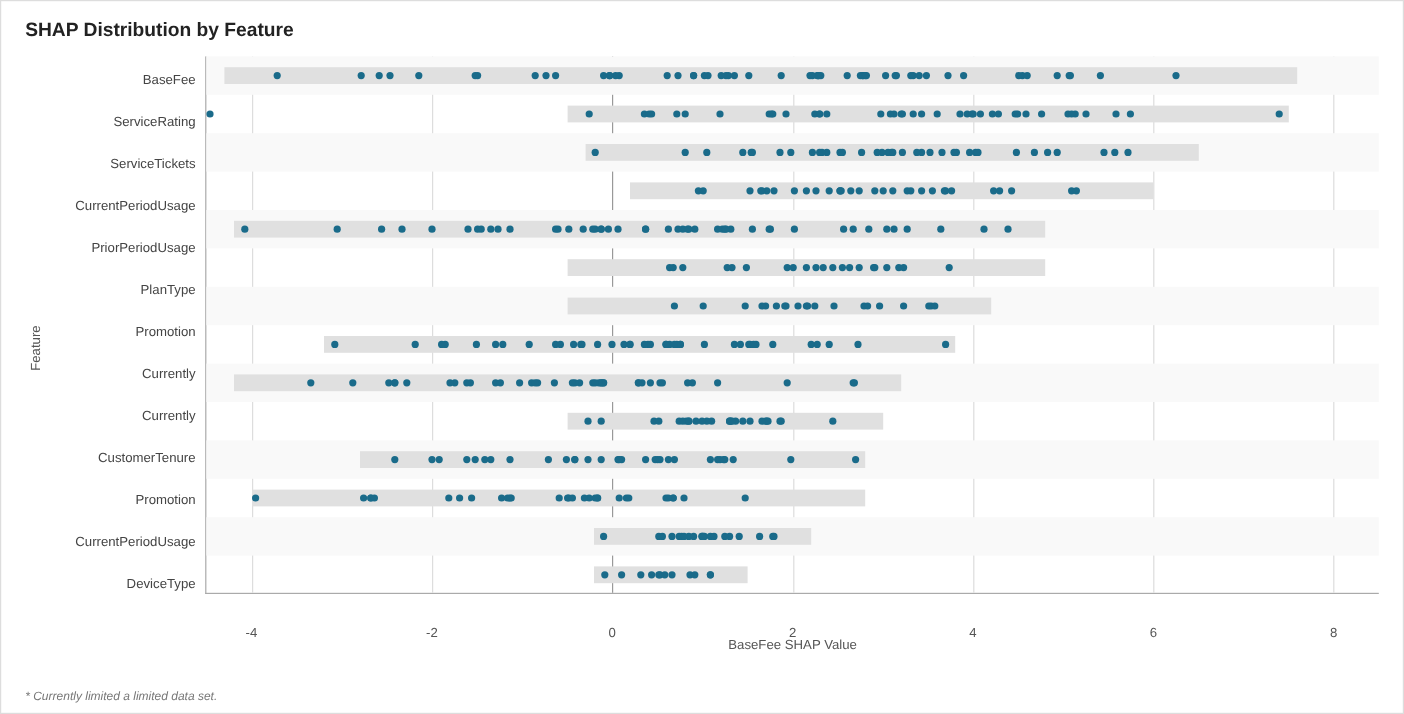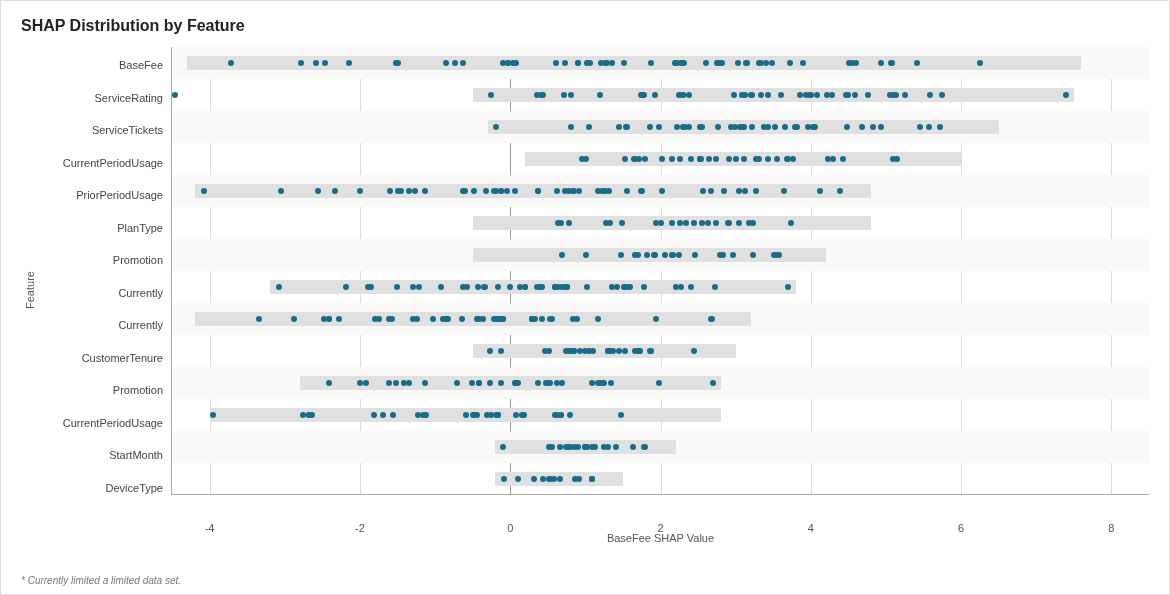--- a/index.html
+++ b/index.html
@@ -137,21 +137,20 @@
         <div class="y-label">ServiceTickets</div>
         <div class="y-label">CurrentPeriodUsage</div>
         <div class="y-label">PriorPeriodUsage</div>
         <div class="y-label">PlanType</div>
         <div class="y-label">Promotion</div>
         <div class="y-label">Currently</div>
         <div class="y-label">Currently</div>
         <div class="y-label">CustomerTenure</div>
         <div class="y-label">Promotion</div>
         <div class="y-label">CurrentPeriodUsage</div>
-        <div class="y-label">StartMonth</div>
         <div class="y-label">DeviceType</div>
       </div>
     <div class="plot-area" id="plot-area" style="height: 448px;">
       <div class="x-axis" id="x-axis">
           <div class="x-tick" style="position: absolute; left: 3.84615%; transform: translateX(-50%);">-4</div>
           <div class="x-tick" style="position: absolute; left: 19.2308%; transform: translateX(-50%);">-2</div>
           <div class="x-tick" style="position: absolute; left: 34.6154%; transform: translateX(-50%);">0</div>
           <div class="x-tick" style="position: absolute; left: 50%; transform: translateX(-50%);">2</div>
           <div class="x-tick" style="position: absolute; left: 65.3846%; transform: translateX(-50%);">4</div>
           <div class="x-tick" style="position: absolute; left: 80.7692%; transform: translateX(-50%);">6</div>

